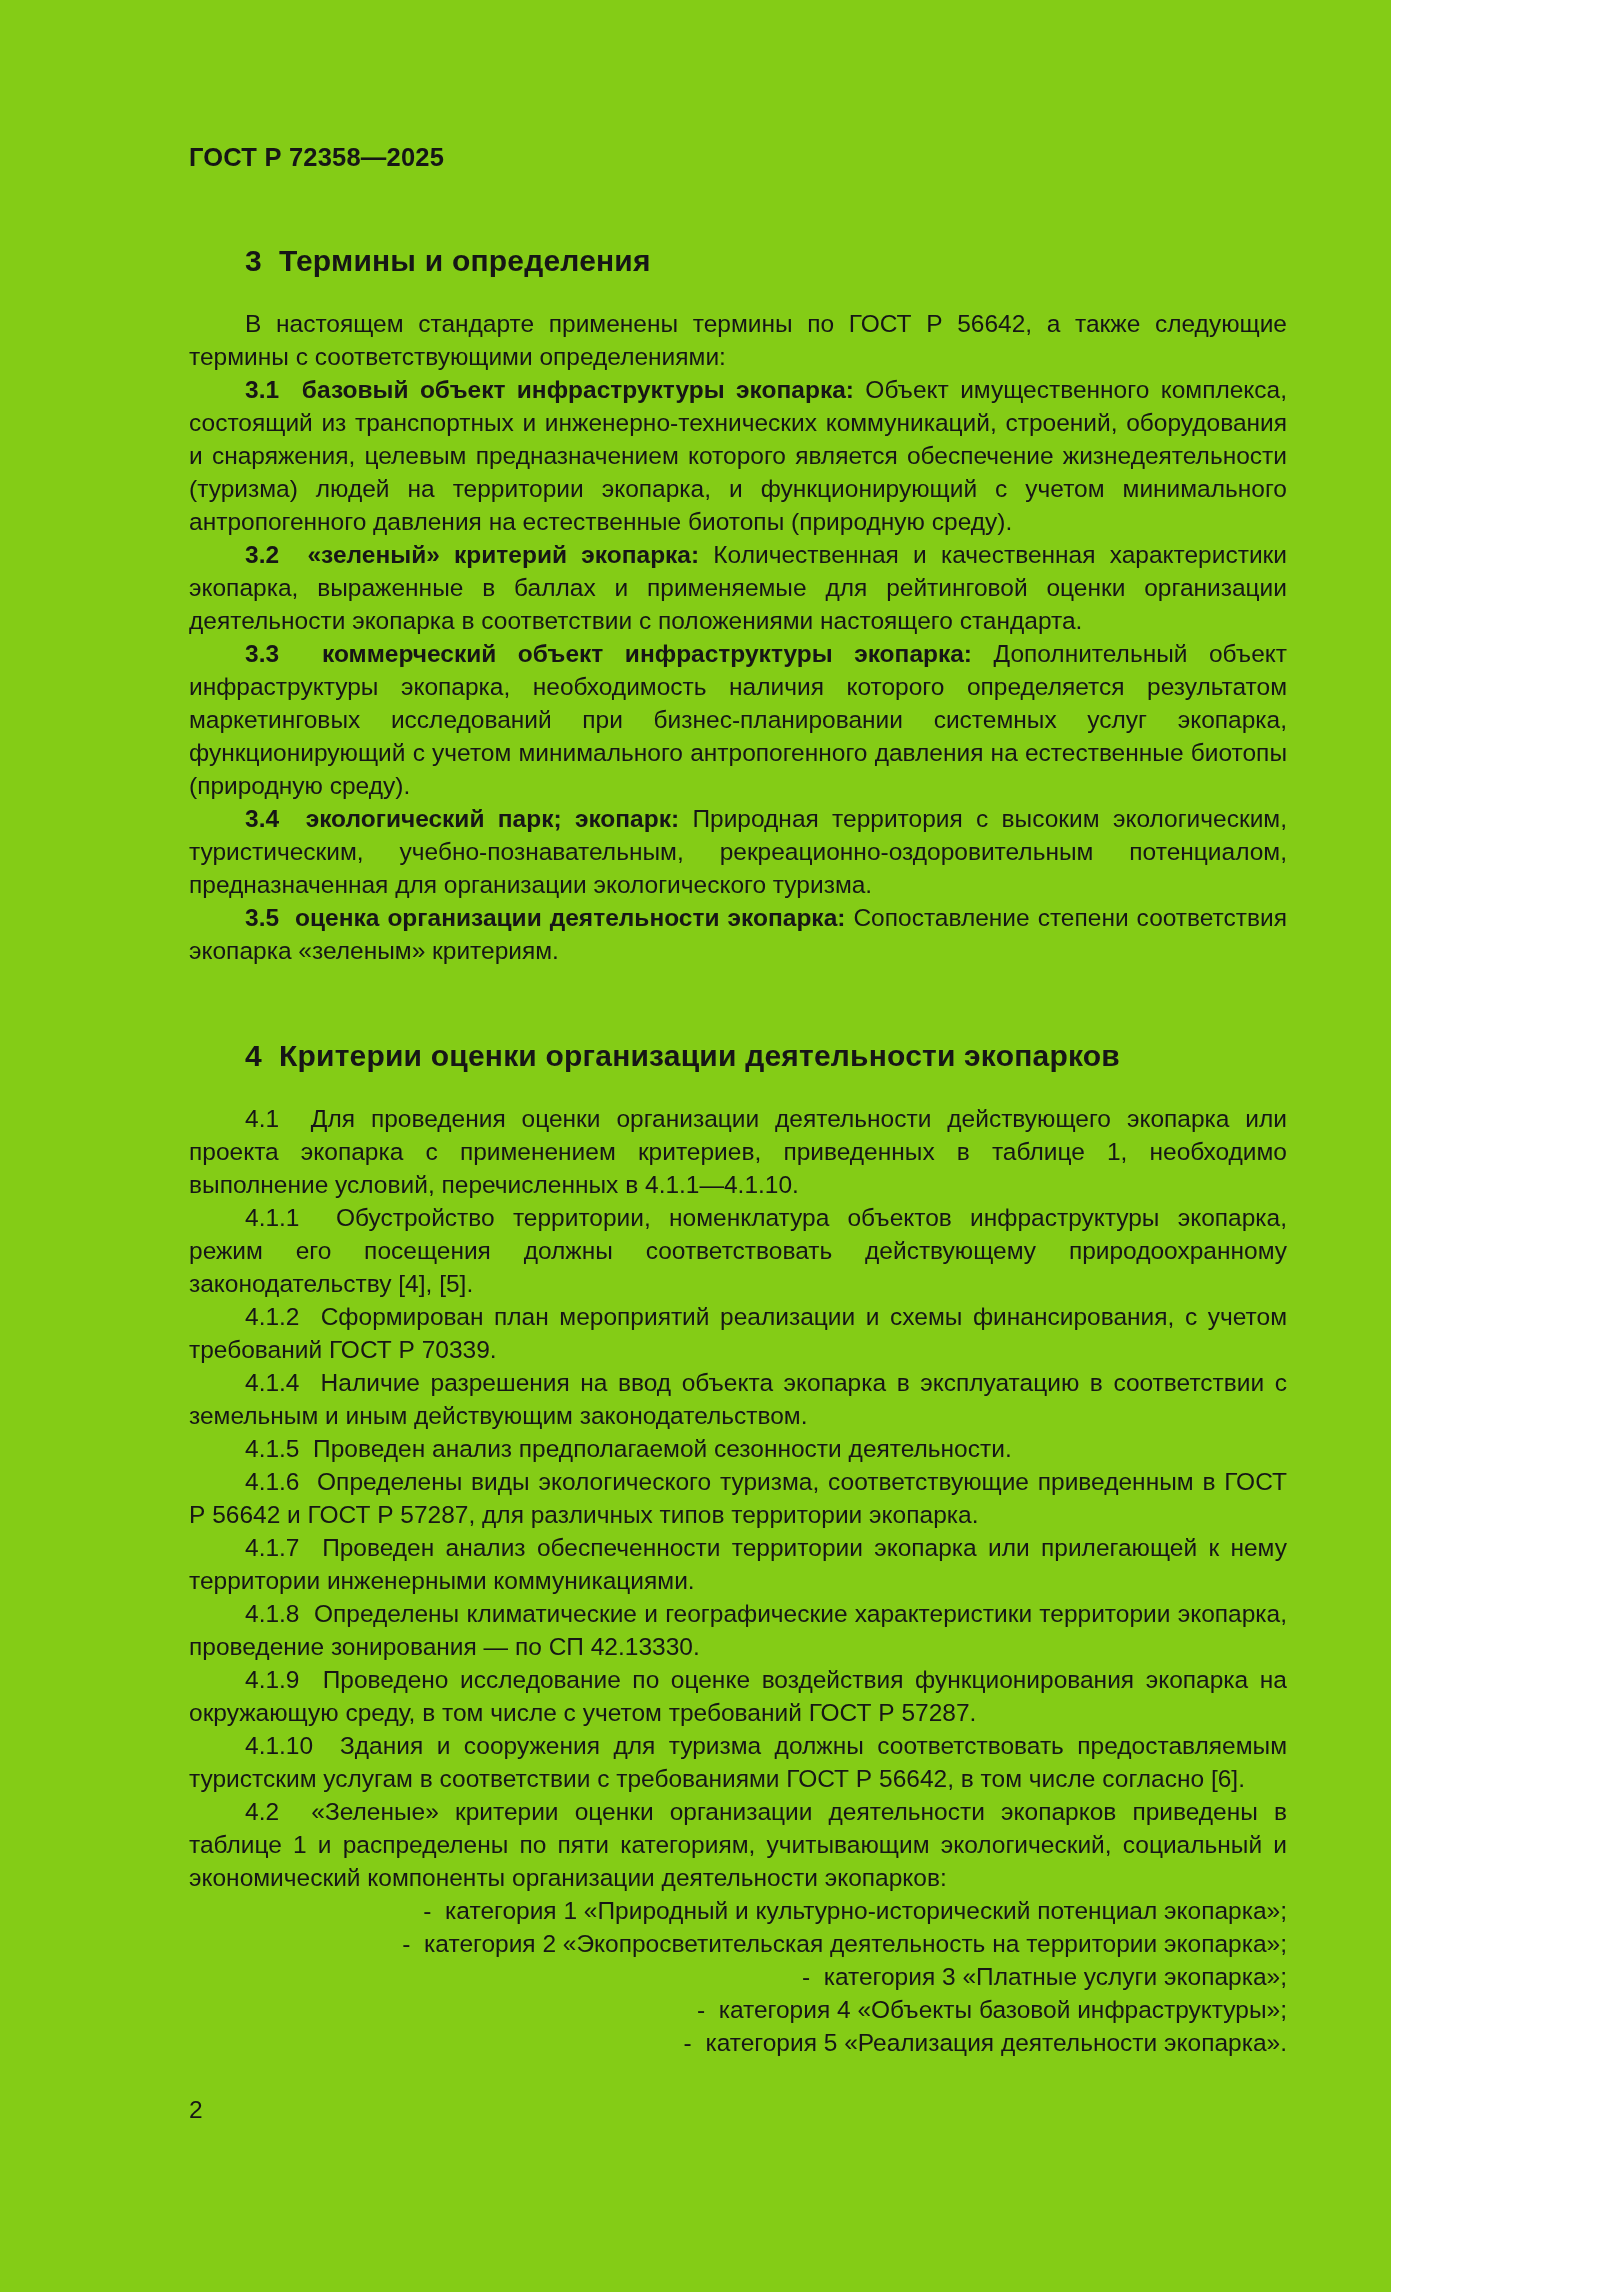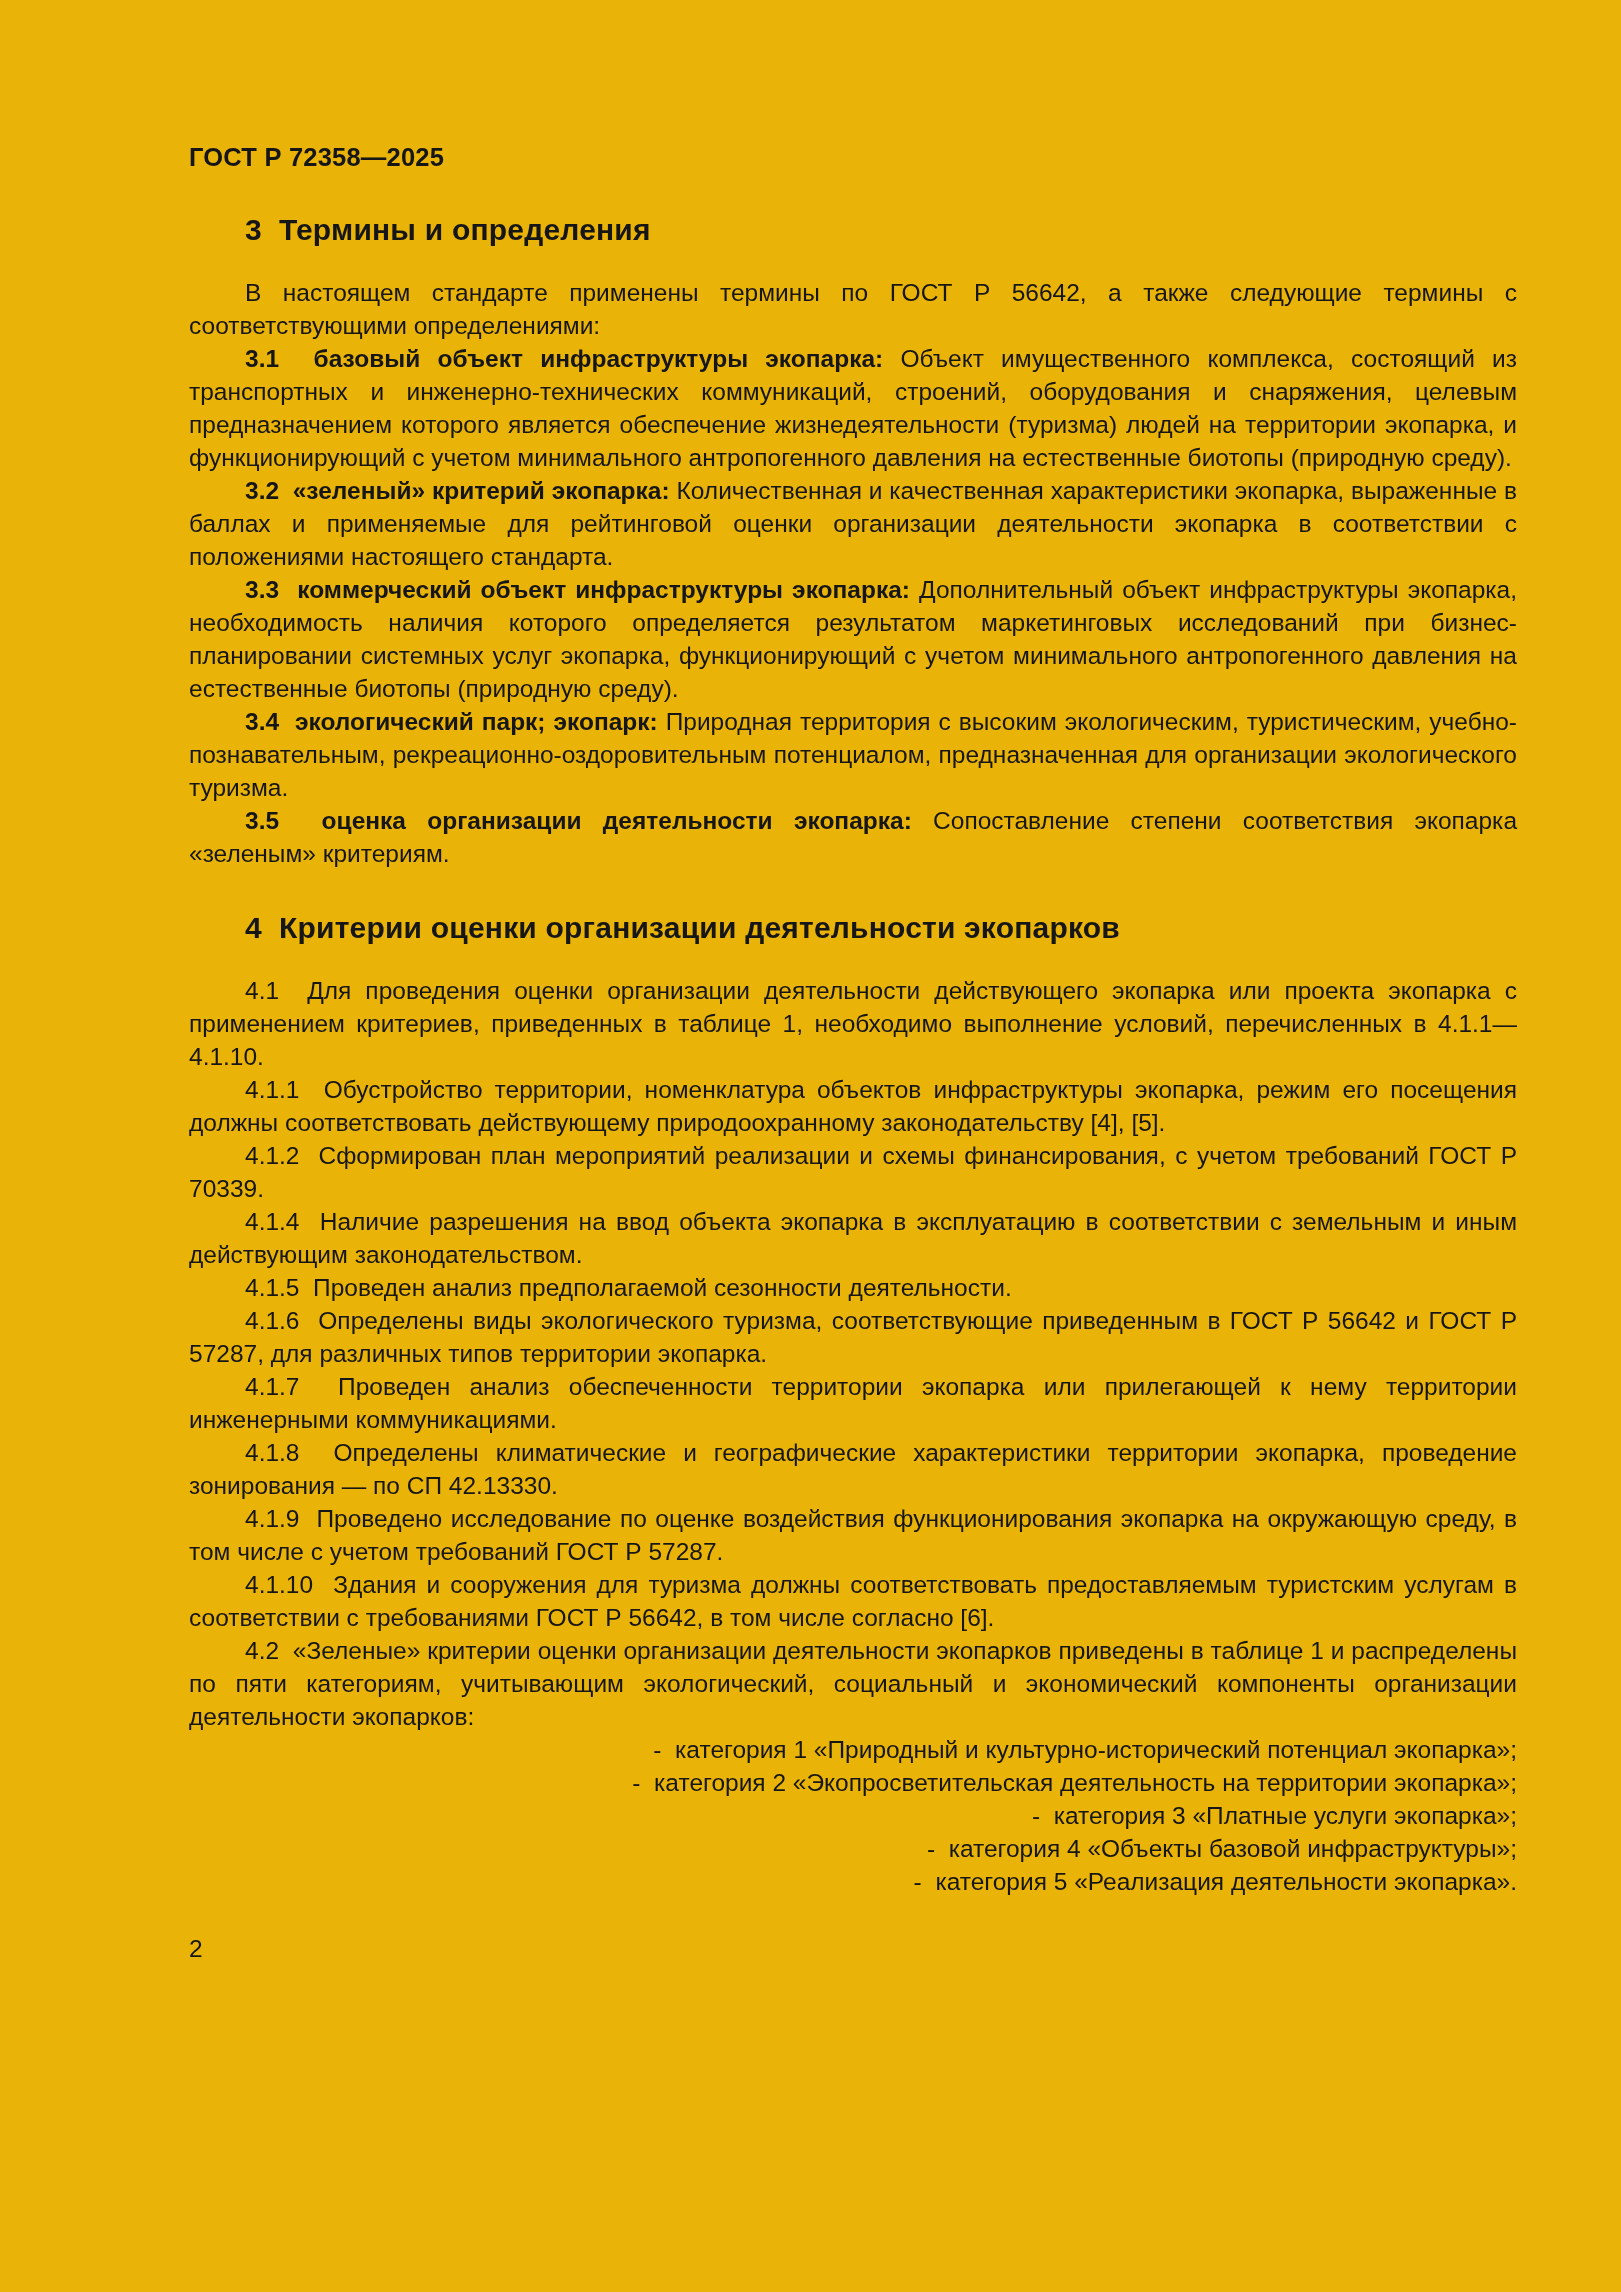--- a/index.html
+++ b/index.html
@@ -8,38 +8,38 @@
     background: #ffffff;
   }
 
   body {
     width: 1621px;
     font-family: "Liberation Sans", sans-serif;
   }
 
   .page {
     position: relative;
-    width: 1621px;
+    width: 1391px;
     height: 2293px;
-    background: #eab308;
+    background: #84cc16;
     color: #161616;
     padding: 143px 104px 0 189px;
     overflow: hidden;
   }
 
   .doc-header {
     font-size: 25.5px;
     font-weight: bold;
     letter-spacing: 0.2px;
   }
 
   .section-heading {
     font-size: 30px;
     font-weight: bold;
-    margin: 41px 0 29px 56px;
+    margin: 72px 0 29px 56px;
     letter-spacing: 0.2px;
   }
 
   .body-text p {
     font-size: 24.5px;
     line-height: 33px;
     text-align: justify;
     text-indent: 56px;
   }
 

